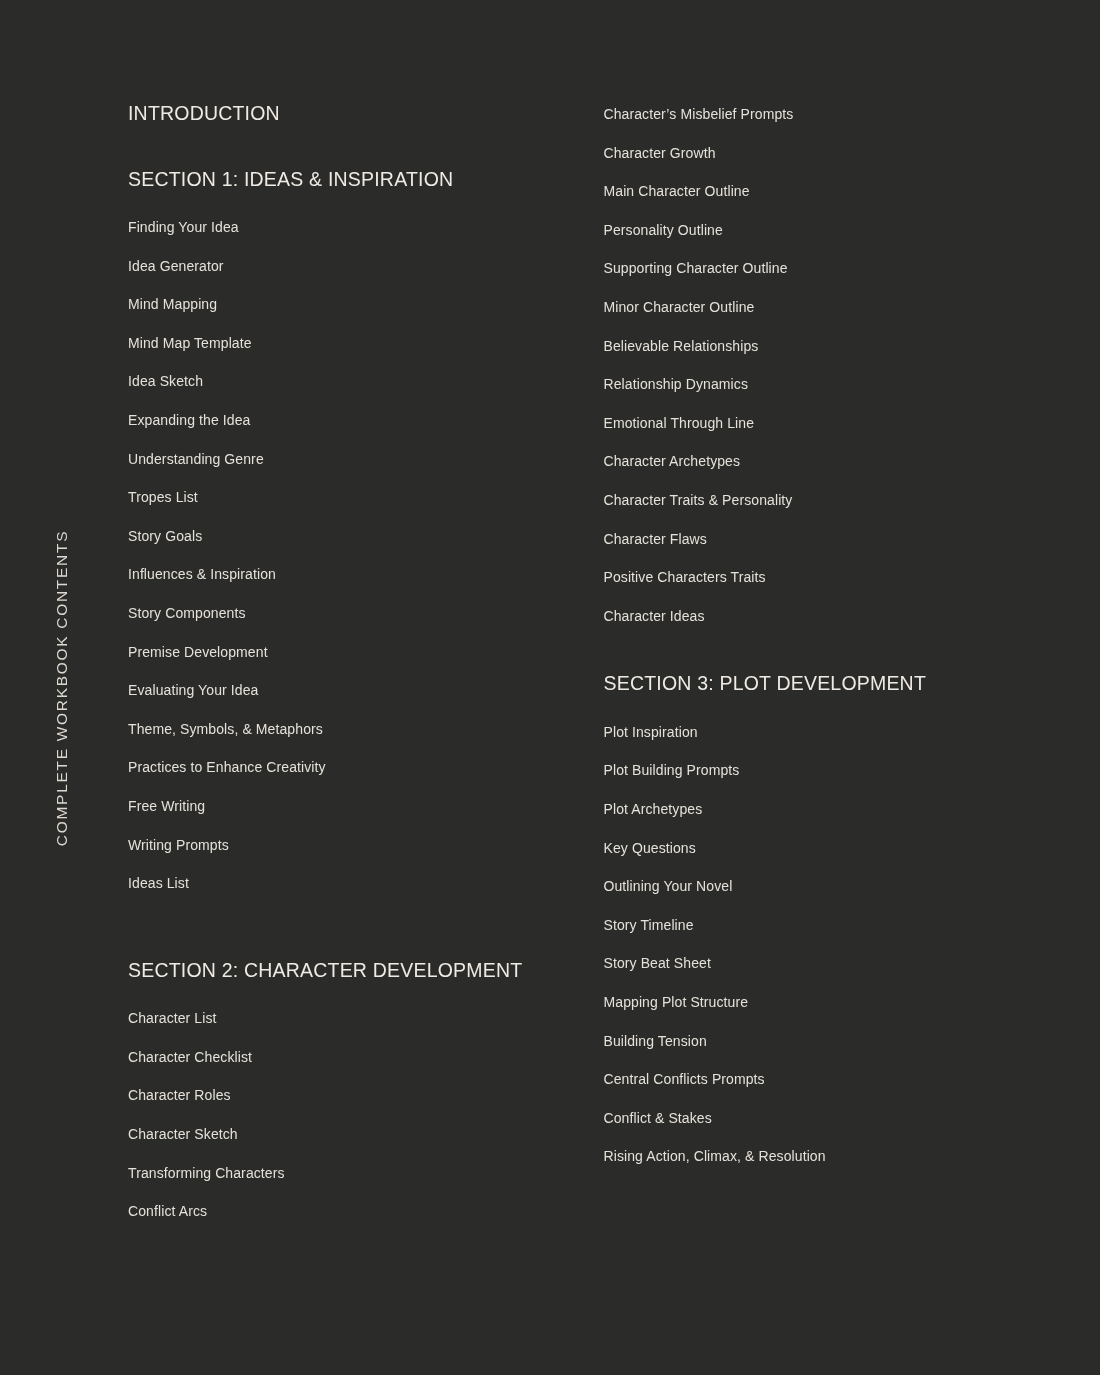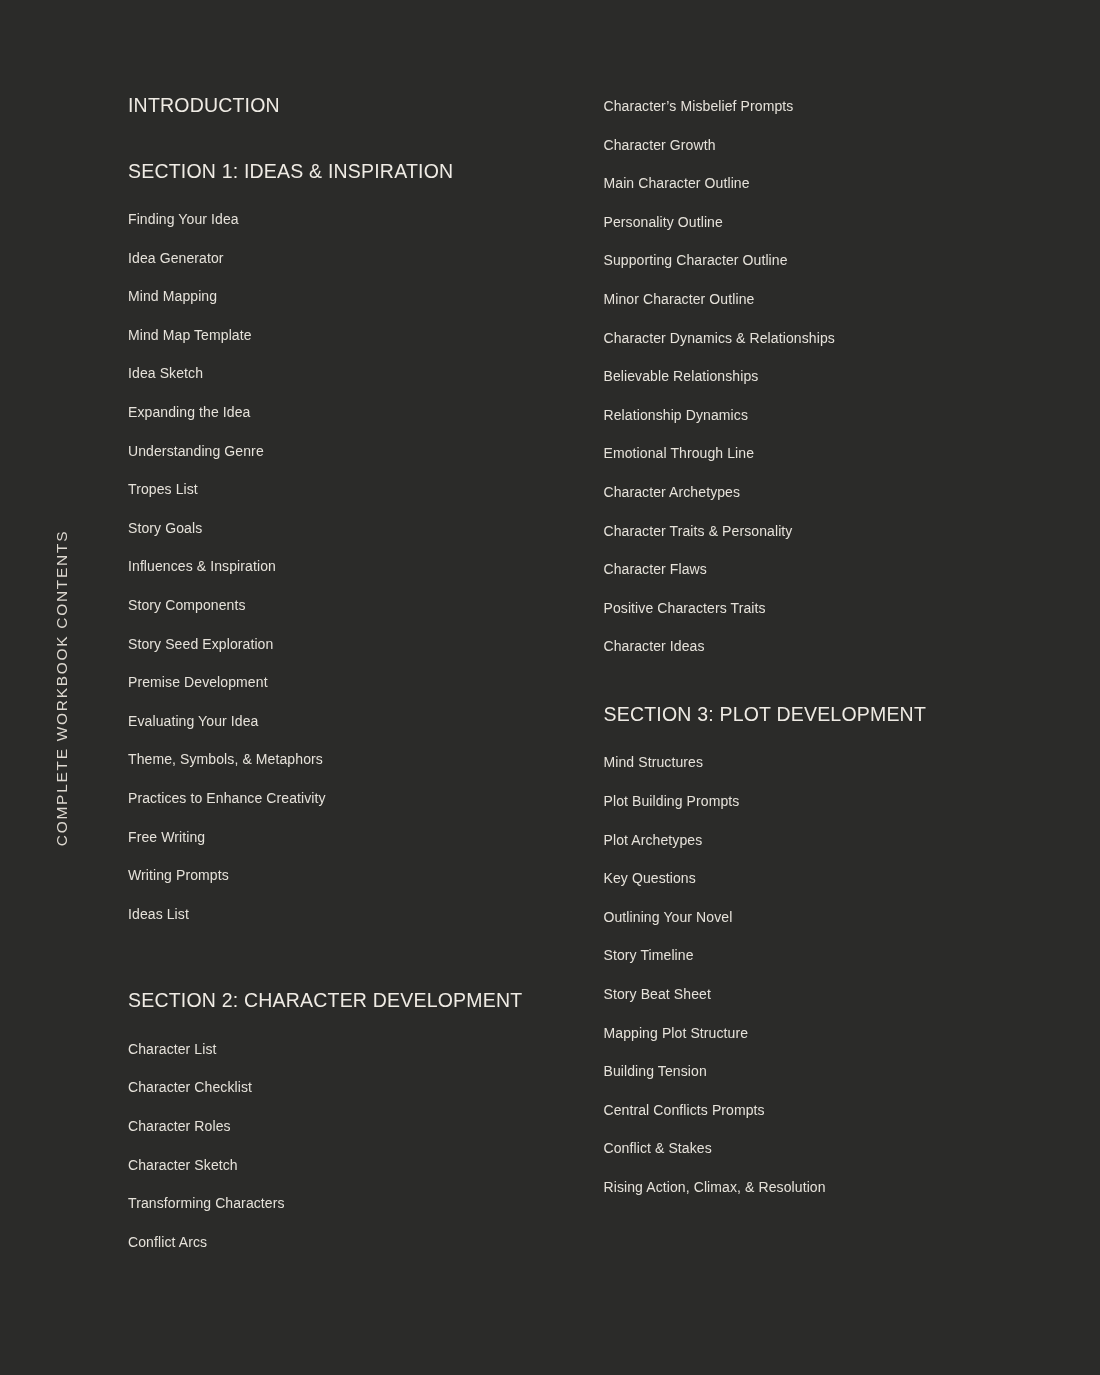--- a/index.html
+++ b/index.html
@@ -38,21 +38,21 @@
     white-space: nowrap;
     font-size: 15.5px;
     letter-spacing: 1.7px;
     color: #ddd8d0;
     font-weight: 400;
   }
   
   .columns {
     position: absolute;
     left: 128px;
-    top: 96px;
+    top: 104px;
     width: 880px;
     display: flex;
     gap: 16px;
   }
   .col {
     width: 468px;
     box-sizing: border-box;
   }
   .col.right {
     width: 412px;
@@ -99,21 +99,20 @@
         <div class="entry">Idea Generator</div>
         <div class="entry">Mind Mapping</div>
         <div class="entry">Mind Map Template</div>
         <div class="entry">Idea Sketch</div>
         <div class="entry">Expanding the Idea</div>
         <div class="entry">Understanding Genre</div>
         <div class="entry">Tropes List</div>
         <div class="entry">Story Goals</div>
         <div class="entry">Influences &amp; Inspiration</div>
         <div class="entry">Story Components</div>
-        <div class="entry">Story Seed Exploration</div>
         <div class="entry">Premise Development</div>
         <div class="entry">Evaluating Your Idea</div>
         <div class="entry">Theme, Symbols, &amp; Metaphors</div>
         <div class="entry">Practices to Enhance Creativity</div>
         <div class="entry">Free Writing</div>
         <div class="entry">Writing Prompts</div>
         <div class="entry">Ideas List</div>
       </div>
 
       <div class="gap-between-sections"></div>
@@ -132,36 +131,35 @@
 
     <div class="col right right-shift">
 
       <div>
         <div class="entry">Character’s Misbelief Prompts</div>
         <div class="entry">Character Growth</div>
         <div class="entry">Main Character Outline</div>
         <div class="entry">Personality Outline</div>
         <div class="entry">Supporting Character Outline</div>
         <div class="entry">Minor Character Outline</div>
-        <div class="entry">Character Dynamics  &amp; Relationships</div>
         <div class="entry">Believable Relationships</div>
         <div class="entry">Relationship Dynamics</div>
         <div class="entry">Emotional Through Line</div>
         <div class="entry">Character Archetypes</div>
         <div class="entry">Character Traits &amp; Personality</div>
         <div class="entry">Character Flaws</div>
         <div class="entry">Positive Characters Traits</div>
         <div class="entry">Character Ideas</div>
       </div>
 
       <div class="gap-between-sections-right"></div>
 
       <div>
         <div class="section-heading">SECTION 3: PLOT DEVELOPMENT</div>
-        <div class="entry">Mind Structures</div>
+        <div class="entry">Plot Inspiration</div>
         <div class="entry">Plot Building Prompts</div>
         <div class="entry">Plot Archetypes</div>
         <div class="entry">Key Questions</div>
         <div class="entry">Outlining Your Novel</div>
         <div class="entry">Story Timeline</div>
         <div class="entry">Story Beat Sheet</div>
         <div class="entry">Mapping Plot Structure</div>
         <div class="entry">Building Tension</div>
         <div class="entry">Central Conflicts Prompts</div>
         <div class="entry">Conflict &amp; Stakes</div>

